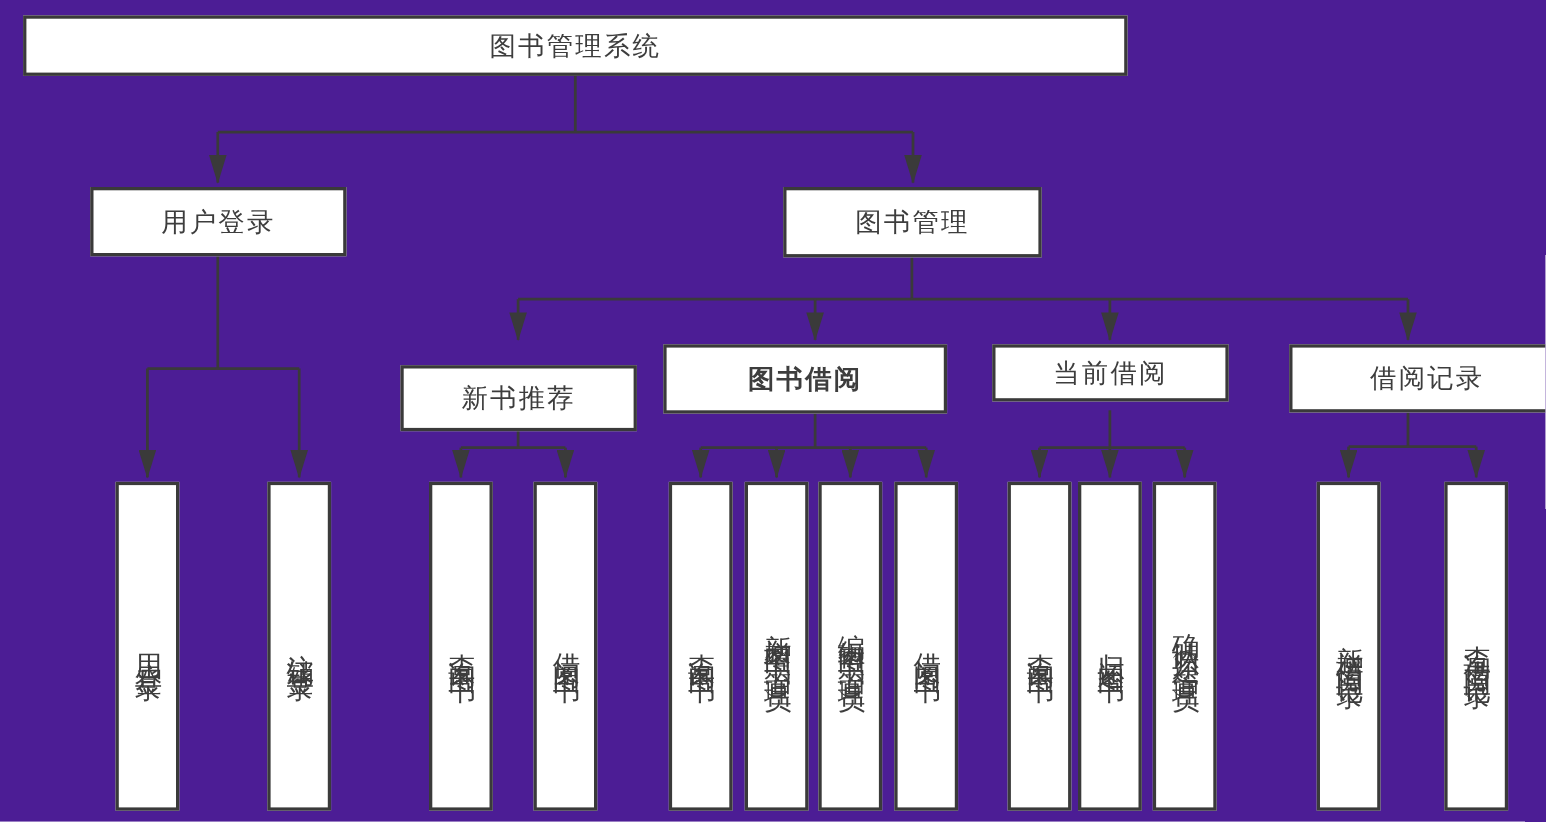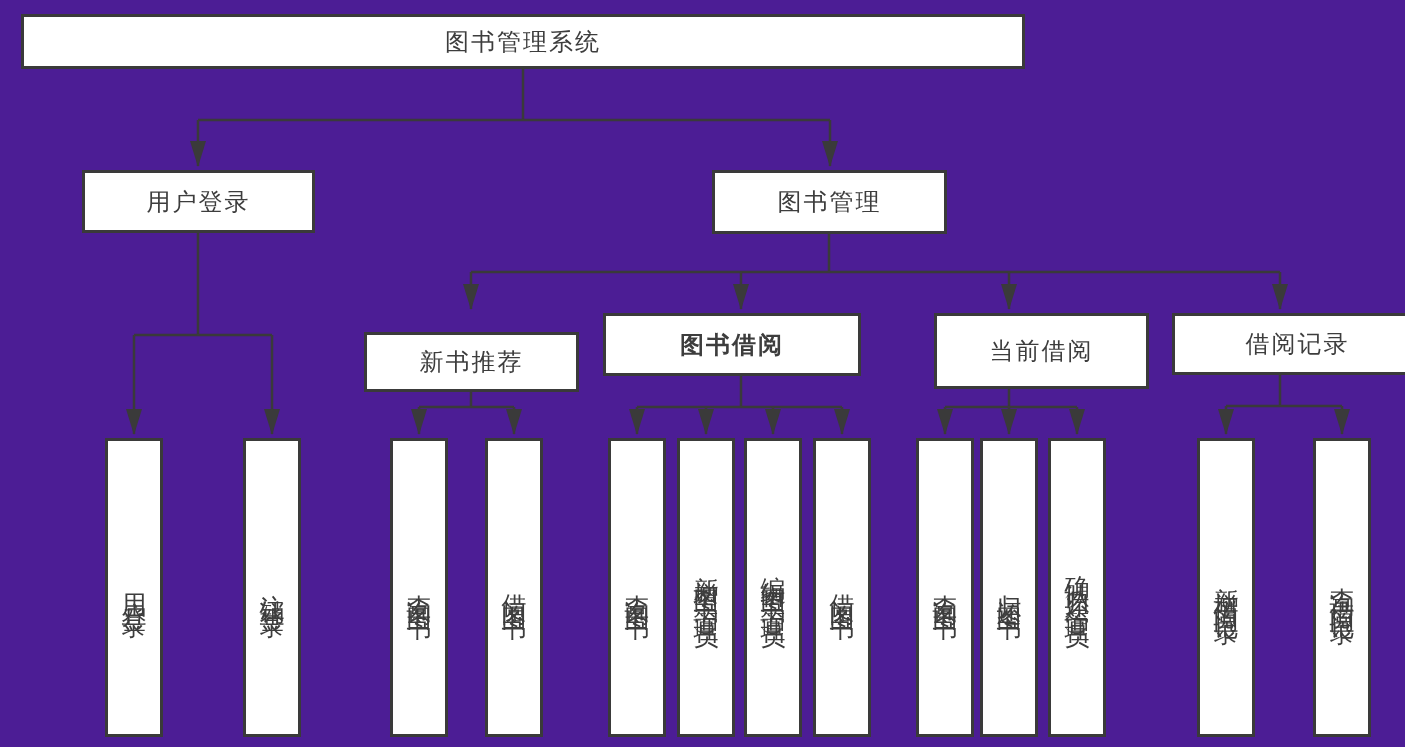--- a/index.html
+++ b/index.html
@@ -116,21 +116,21 @@
     </g>
   </svg>
 
   <div class="hbox" style="left:21px; top:14px; width:1004px; height:55px;">图书管理系统</div>
 
   <div class="hbox" style="left:82px; top:170px; width:233px; height:63px;">用户登录</div>
   <div class="hbox" style="left:712px; top:170px; width:235px; height:64px;">图书管理</div>
 
   <div class="hbox" style="left:364px; top:332px; width:215px; height:60px;">新书推荐</div>
   <div class="hbox" style="left:603px; top:313px; width:258px; height:63px;font-weight:bold;">图书借阅</div>
-  <div class="hbox" style="left:902px; top:313px; width:215px; height:76px;margin-left:32px;">当前借阅</div>
+  <div class="hbox" style="left:902px; top:313px; width:215px; height:52px;">当前借阅</div>
   <div class="hbox" style="left:1172px; top:313px; width:251px; height:62px;">借阅记录</div>
 
   <div class="vbox" style="left:105px;">
     <span class="vtext">用户登录</span>
   </div>
   <div class="vbox" style="left:243px;">
     <span class="vtext">注销登录</span>
   </div>
 
   <div class="vbox" style="left:390px;">

